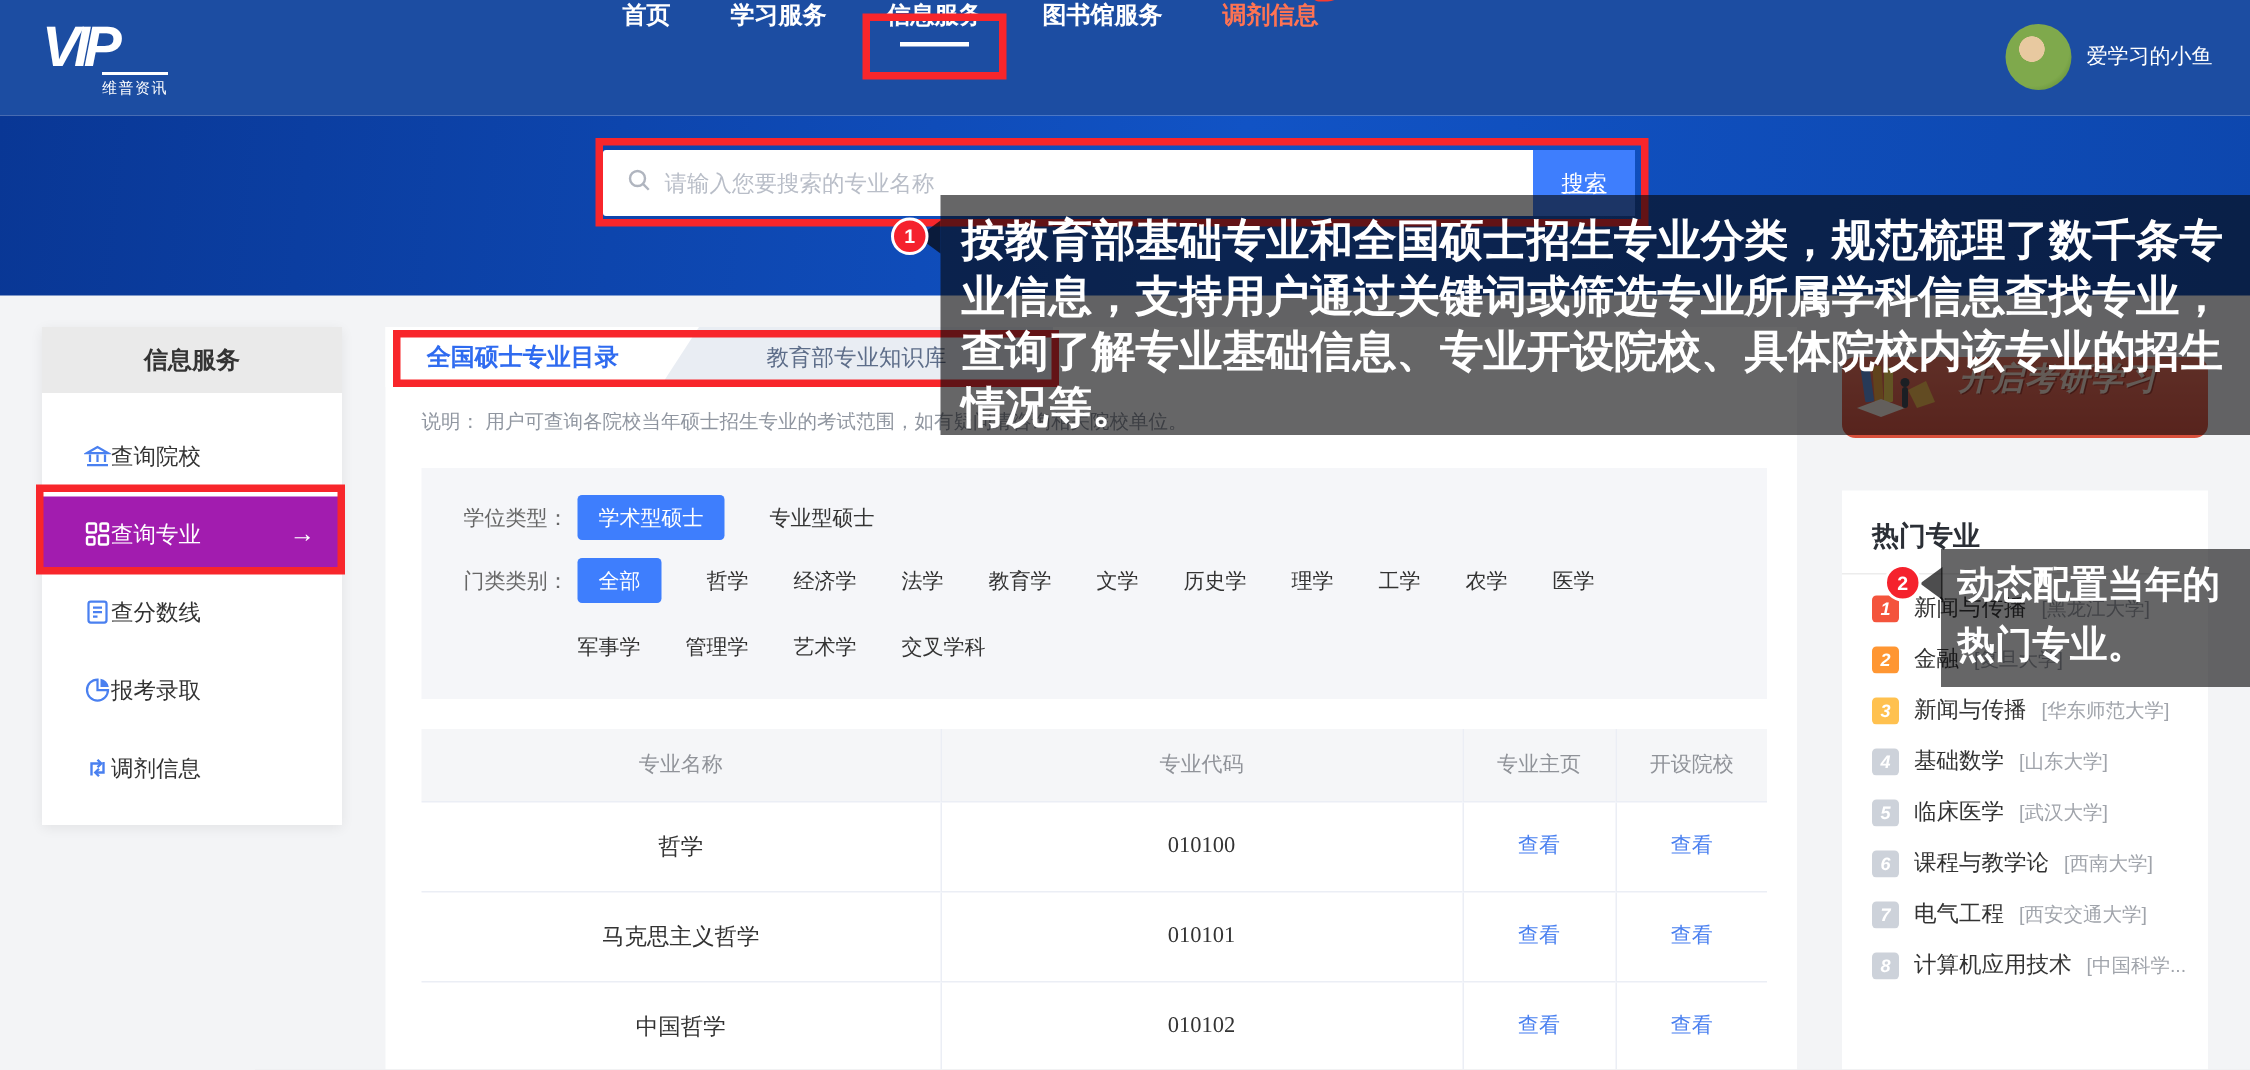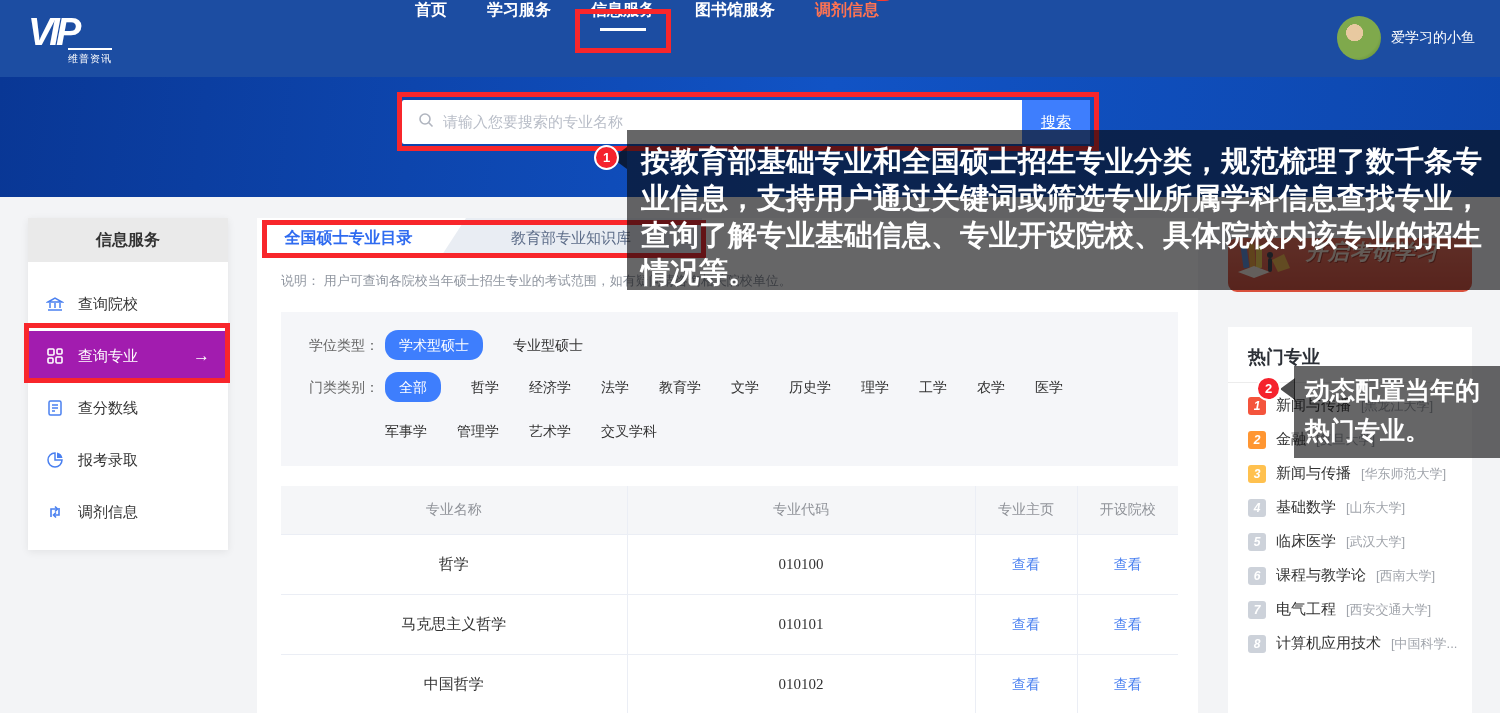--- a/index.html
+++ b/index.html
@@ -60,21 +60,21 @@
   .overlay2{ position:absolute; left:1294px; top:366px; width:206px; height:92px;
              background:rgba(8,8,10,.62); color:#fff; font-weight:bold;
              font-size:25px; line-height:40px; padding:4px 0 0 11px; z-index:100; }
 
   
   .side-panel{ position:absolute; left:28px; top:218px; width:200px; height:332px; background:#fff;
                box-shadow:0 2px 8px rgba(0,0,0,.07); }
   .side-head{ height:44px; background:#eaeaea; display:flex; align-items:center; justify-content:center;
               font-size:16px; font-weight:bold; color:#333; }
   .side-list{ padding-top:16px; }
-  .side-item{ height:52px; display:flex; align-items:center; padding-left:18px; gap:14px;
+  .side-item{ height:52px; display:flex; align-items:center; padding-left:28px; 
               font-size:15px; color:#333; cursor:pointer; }
   .side-item .icon{ width:18px; height:18px; color:#4a80f0; flex-shrink:0; display:flex; }
   .side-item .icon svg{ width:18px; height:18px; }
   .side-item.active{ height:50px; margin:1px 0; background:#a21caf; color:#fff; }
   .side-item.active .icon{ color:#fff; }
   .side-arrow{ margin-left:auto; margin-right:18px; font-size:17px; }
 
   
   .main-panel{ position:absolute; left:257px; top:218px; width:941px; height:495px; background:#fff; }
   .tabbar{ height:40px; display:flex; }
@@ -82,21 +82,21 @@
   .tab.t1{ width:183px; color:#2f6bf0; font-weight:bold; font-size:16px; background:#fff; }
   .tab.t2{ width:262px; background:#e9edf3; color:#5d6d89; font-size:15px;
            clip-path:polygon(26px 0,100% 0,100% 100%,0 100%); }
   .note-row{ margin:14px 0 0 24px; font-size:13px; color:#9096a0; }
   .filter-panel{ margin:22px 20px 0 24px; background:#f5f6f9; padding:18px 0 20px 28px; }
   .filter-row{ display:flex; margin-bottom:12px; }
   .filter-row:last-child{ margin-bottom:0; }
   .filter-label{ width:76px; flex-shrink:0; color:#666; font-size:14px; line-height:30px; }
   .filter-opts{ display:flex; flex-wrap:wrap; width:710px; column-gap:30px; row-gap:14px; }
   .chip{ font-size:14px; color:#333; line-height:30px; cursor:pointer; white-space:nowrap; }
-  .chip.on{ background:#3e7efd; color:#fff; border-radius:13px; padding:0 14px; }
+  .chip.on{ background:#3e7efd; color:#fff; border-radius:3px; padding:0 14px; }
   table.listing{ margin:20px 24px 0; width:897px; border-collapse:collapse; table-layout:fixed; }
   .listing th{ height:48px; background:#f5f6f8; color:#909399; font-weight:normal; font-size:14px; text-align:center;}
   .listing td{ height:60px; text-align:center; font-size:15px; color:#333; border-top:1px solid #ebeef5; }
   .listing th + th, .listing td + td{ border-left:1px solid #ebeef5; }
   .code{ font-family:"Liberation Serif","DejaVu Serif",serif; font-size:16px; }
   .view-link{ color:#4a80f0; font-size:14px; cursor:pointer; }
 
   
   .banner{ position:absolute; left:1228px; top:238px; width:244px; height:54px; border-radius:9px;
            background:linear-gradient(180deg,#ec6f58,#d9503c); display:flex; align-items:flex-start;

